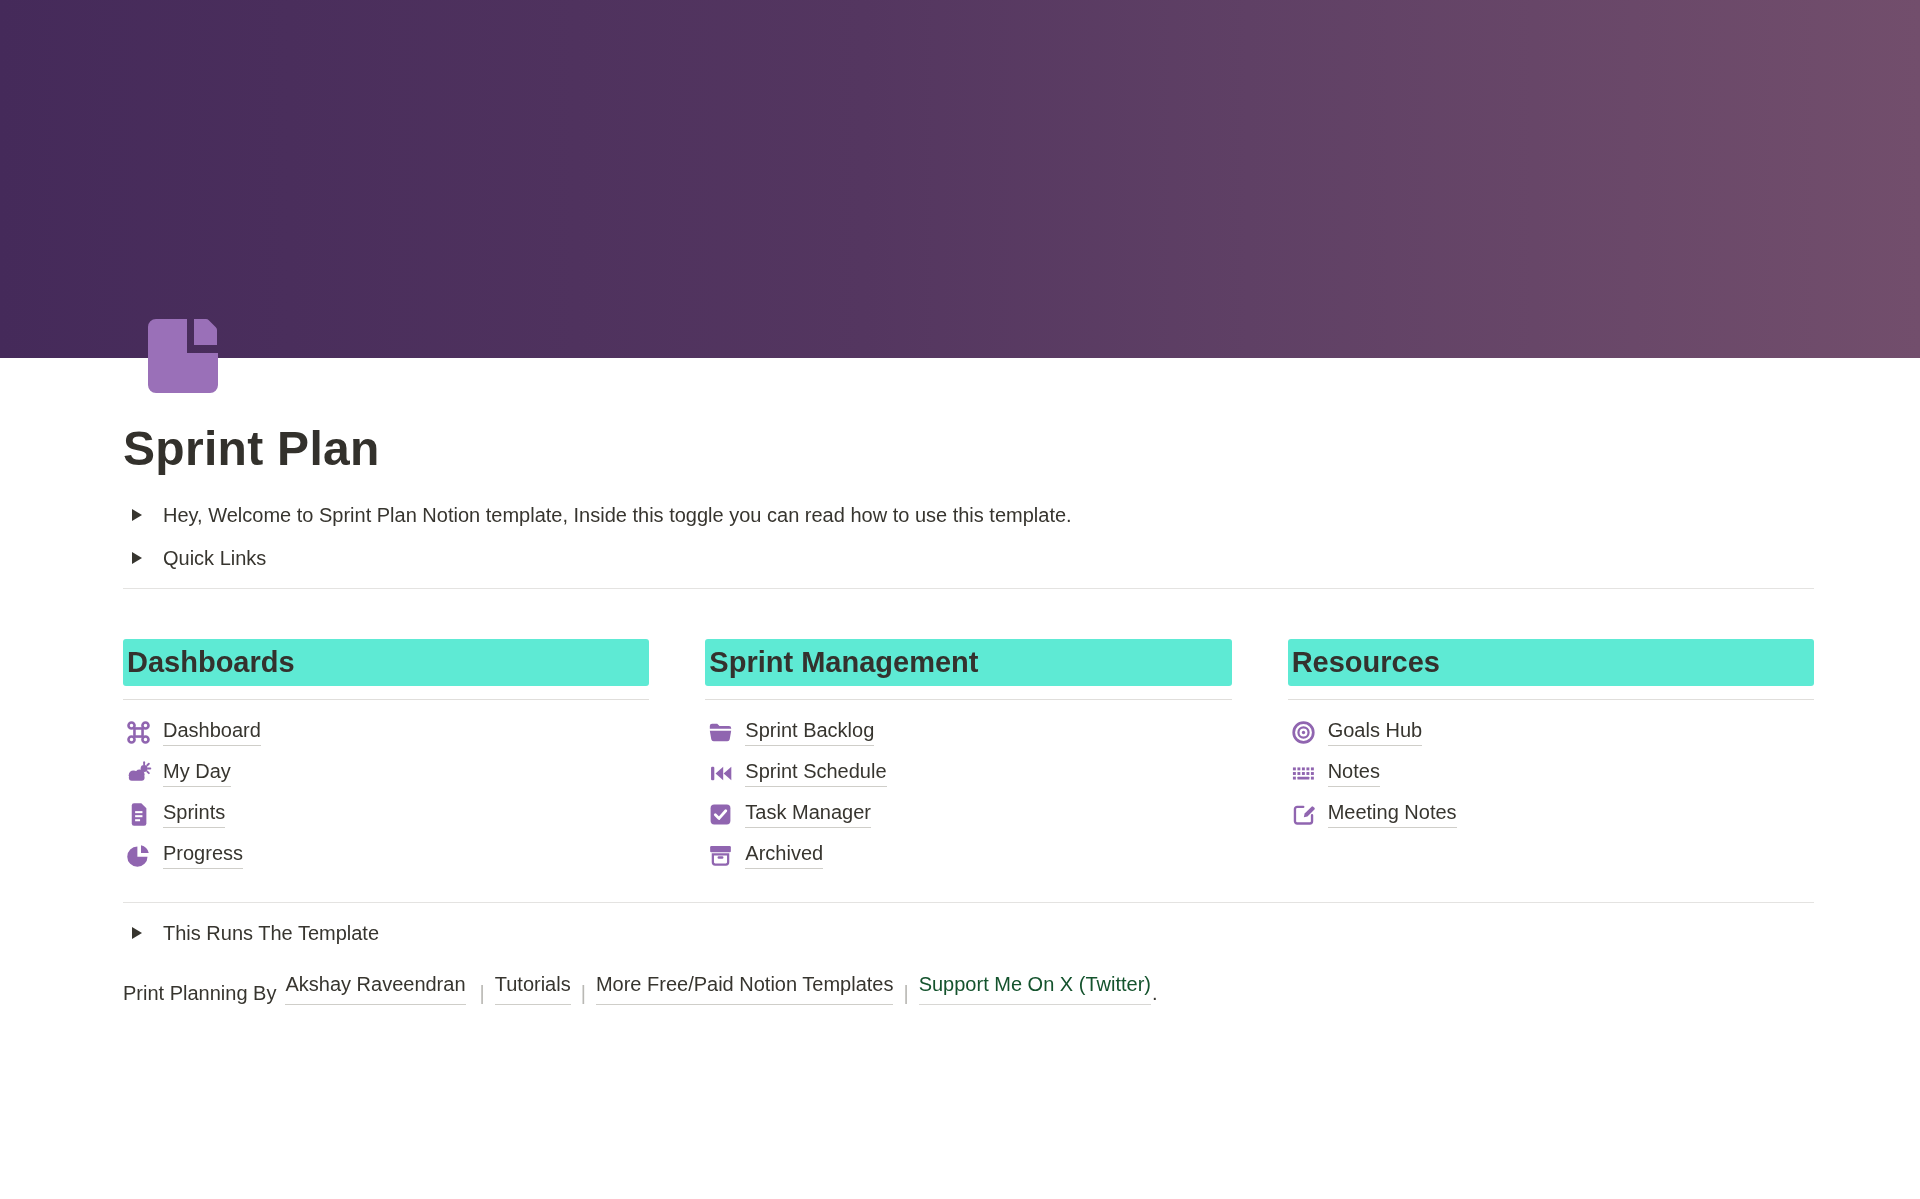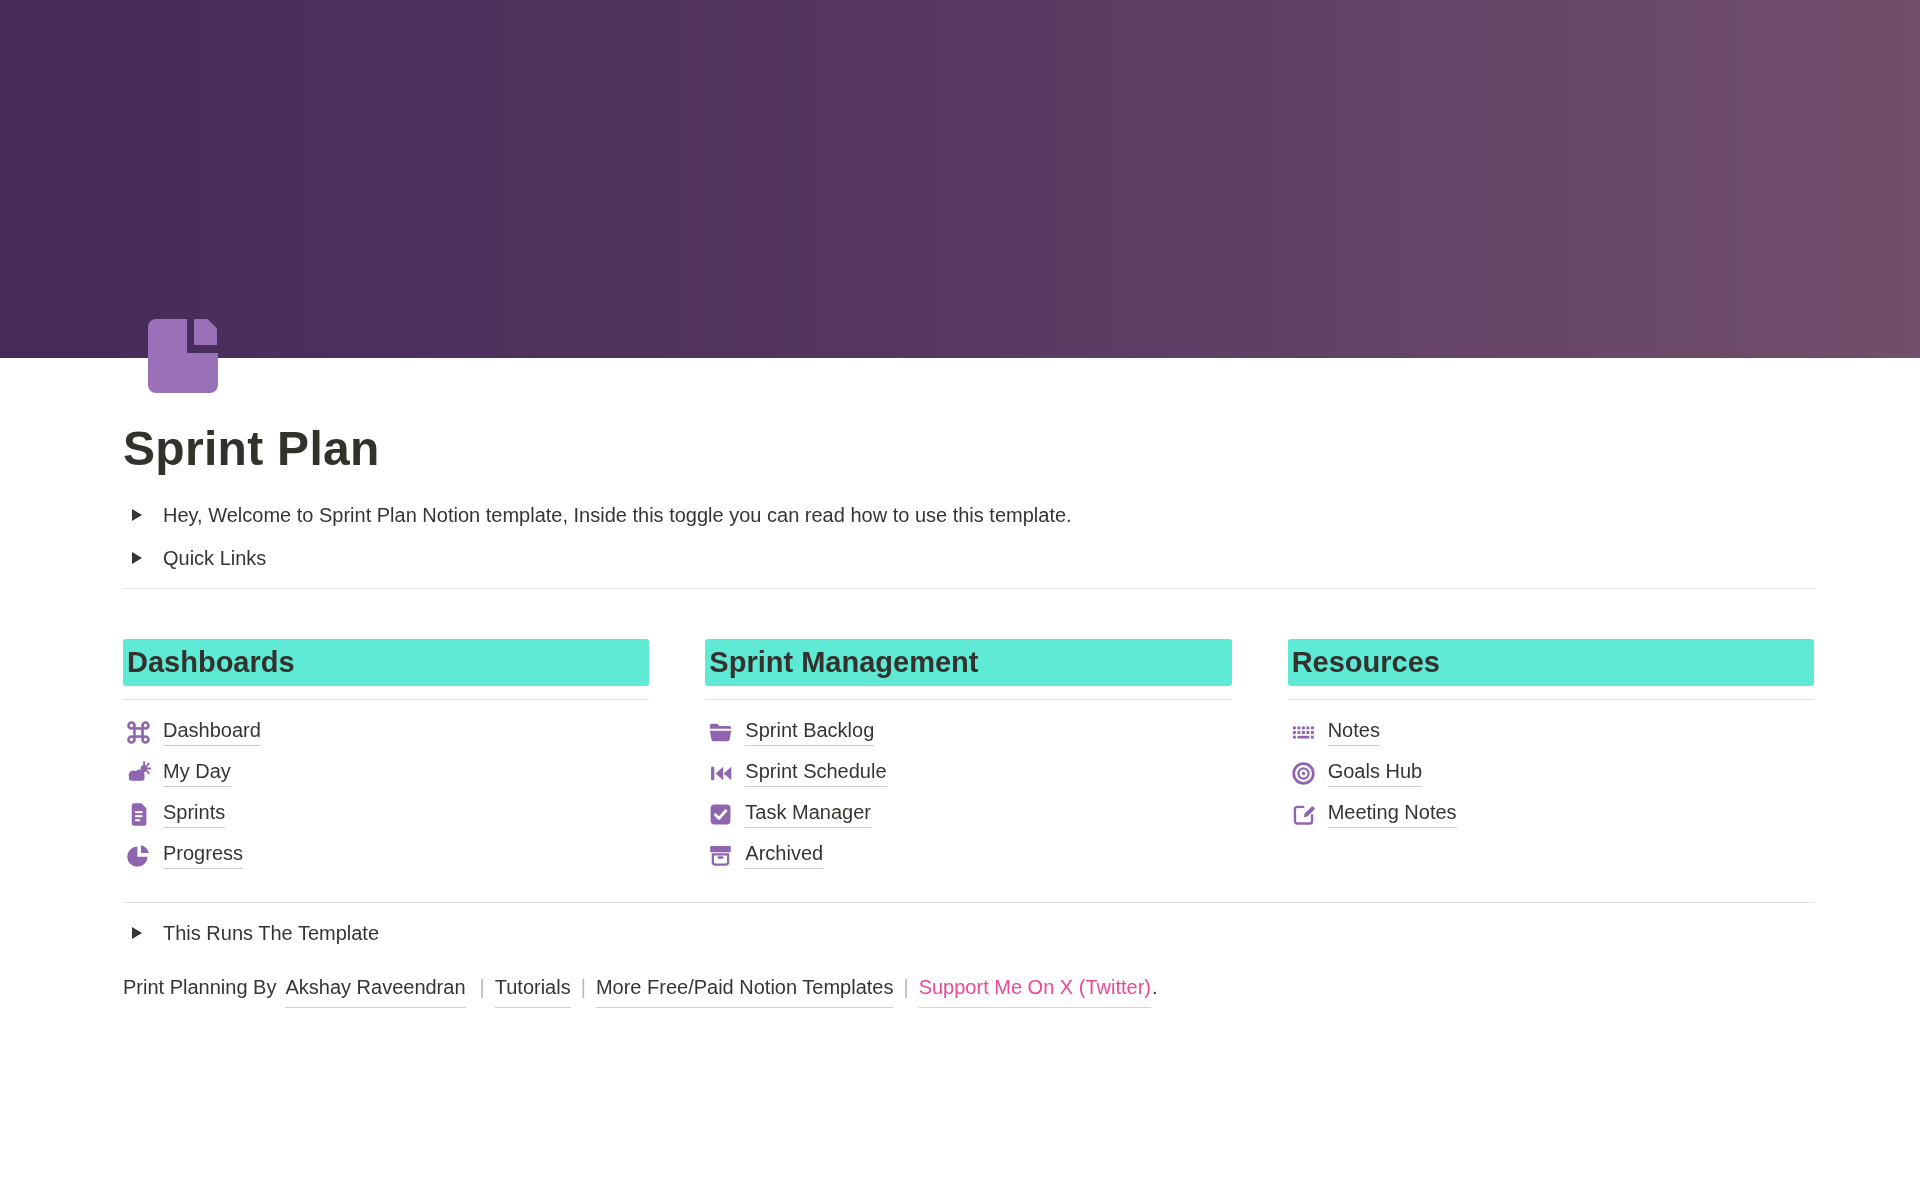--- a/index.html
+++ b/index.html
@@ -52,29 +52,29 @@
     display: flex; align-items: center; height: 41px;
     color: inherit; text-decoration: none; cursor: pointer;
   }
   .link-icon { width: 27px; height: 27px; margin-left: 2px; flex: none; display: flex; align-items: center; justify-content: center; }
   .link-icon svg { width: 27px; height: 27px; display: block; }
   .link-label {
     margin-left: 11px; font-size: 20px; line-height: 1.2;
     border-bottom: 1.5px solid #cfcec9; padding-bottom: 3px;
     display: inline-block;
   }
-  .footer { margin: 21px 0 0 0; height: 42px; display: flex; align-items: flex-start; font-size: 20px; }
+  .footer { margin: 8px 0 0 0; height: 42px; display: flex; align-items: flex-end; font-size: 20px; }
   .footer .prefix { margin-right: 9px; }
   .footer .pipe { color: #b9b8b4; margin: 0 10px; font-weight: 300; }
   .footer .pipe.wide { margin-left: 14px; }
   .f-link {
     color: inherit; text-decoration: none; cursor: pointer;
     border-bottom: 1.5px solid #cfcec9; padding-bottom: 8px;
   }
-  .f-link.muted { color: #ec4899; border-bottom-color: #d8d7d4; }
+  .f-link.muted { color: #14532d; border-bottom-color: #d8d7d4; }
   .suffix { margin-left: 1px; }
 </style>
 </head>
 <body>
 
 <div class="cover"></div>
 
 <div class="content">
 
   <div class="page-icon">
@@ -208,20 +208,31 @@
           <span class="link-label">Archived</span>
         </a>
 
       </div>
     </div>
 
     <div class="column">
       <h2 class="col-header">Resources</h2>
       <hr class="col-divider">
       <div class="col-list">
+
+        <a class="page-link">
+          <span class="link-icon">
+            <svg viewBox="0 0 24 24" fill="none" stroke="#9065b0">
+              <circle cx="12" cy="12" r="8.7" stroke-width="2.4"></circle>
+              <circle cx="12" cy="12" r="4.5" stroke-width="2"></circle>
+              <circle cx="12" cy="12" r="1.5" fill="#9065b0" stroke="none"></circle>
+            </svg>
+          </span>
+          <span class="link-label">Goals Hub</span>
+        </a>
 
         <a class="page-link">
           <span class="link-icon">
             <svg viewBox="0 0 24 24" fill="#9065b0">
               <rect x="2.6" y="6.6" width="2.6" height="2.6"></rect>
                 <rect x="6.6" y="6.6" width="2.6" height="2.6"></rect>
                 <rect x="10.6" y="6.6" width="2.6" height="2.6"></rect>
                 <rect x="14.6" y="6.6" width="2.6" height="2.6"></rect>
                 <rect x="18.6" y="6.6" width="2.6" height="2.6"></rect>
               <rect x="2.6" y="10.7" width="2.6" height="2.6"></rect>
@@ -232,31 +243,20 @@
               <rect x="2.6" y="14.8" width="2.6" height="2.6"></rect>
               <rect x="6.6" y="14.8" width="10.6" height="2.6" rx="0.6"></rect>
               <rect x="18.6" y="14.8" width="2.6" height="2.6"></rect>
             </svg>
           </span>
           <span class="link-label">Notes</span>
         </a>
 
         <a class="page-link">
           <span class="link-icon">
-            <svg viewBox="0 0 24 24" fill="none" stroke="#9065b0">
-              <circle cx="12" cy="12" r="8.7" stroke-width="2.4"></circle>
-              <circle cx="12" cy="12" r="4.5" stroke-width="2"></circle>
-              <circle cx="12" cy="12" r="1.5" fill="#9065b0" stroke="none"></circle>
-            </svg>
-          </span>
-          <span class="link-label">Goals Hub</span>
-        </a>
-
-        <a class="page-link">
-          <span class="link-icon">
             <svg viewBox="0 0 24 24">
               <path d="M19.6 12.6 V18 a2 2 0 0 1 -2 2 H6.4 a2 2 0 0 1 -2 -2 V7.2 a2 2 0 0 1 2 -2 h5.4" fill="none" stroke="#9065b0" stroke-width="2.1" stroke-linecap="round"></path>
               <path d="M12.3 14.4 l0.7 -3.2 6.2 -6.2 a1 1 0 0 1 1.4 0 l1.1 1.1 a1 1 0 0 1 0 1.4 l-6.2 6.2 z" fill="#9065b0"></path>
             </svg>
           </span>
           <span class="link-label">Meeting Notes</span>
         </a>
 
       </div>
     </div>

